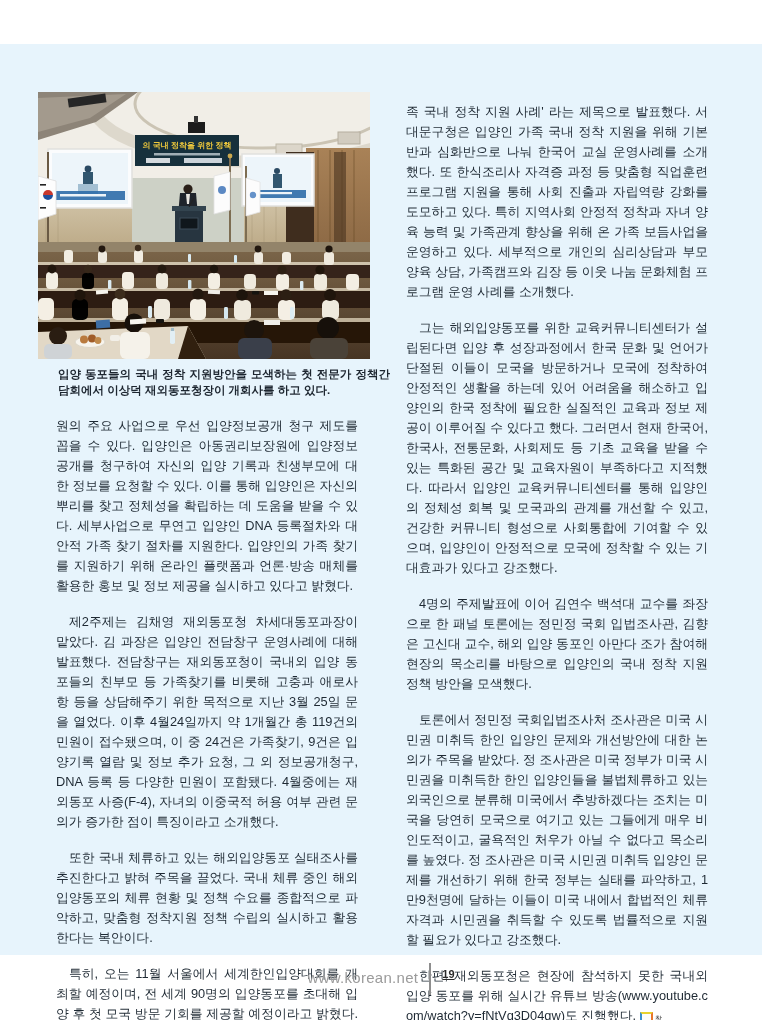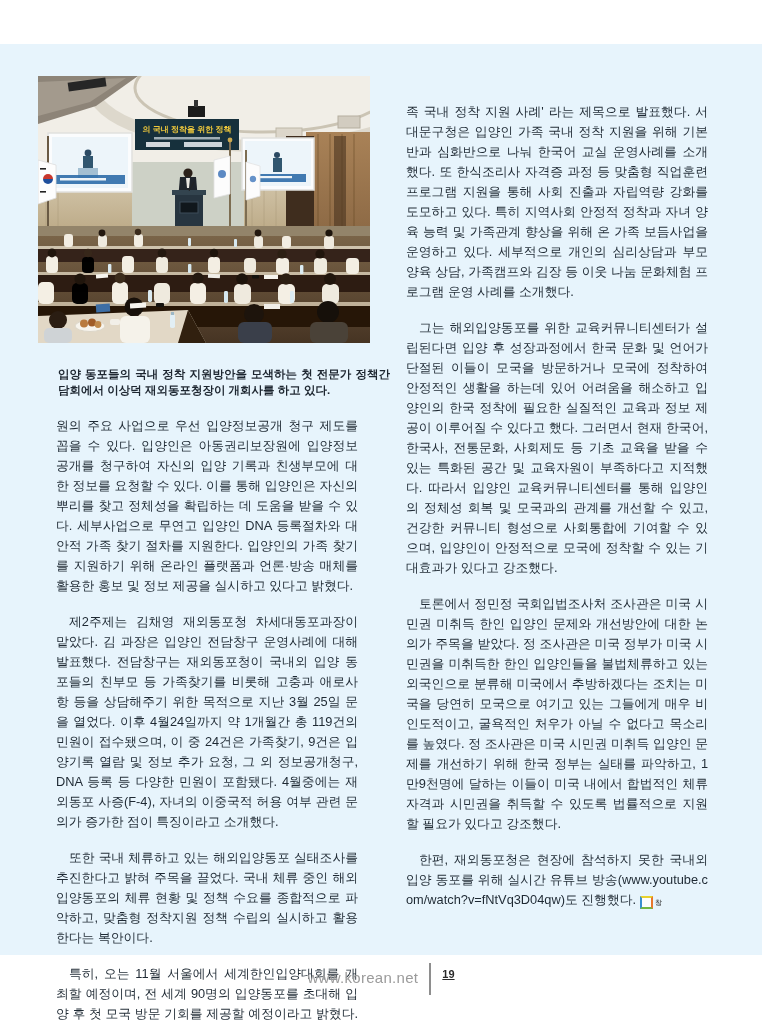--- a/index.html
+++ b/index.html
@@ -6,21 +6,21 @@
   body{
     width:762px;height:1020px;position:relative;overflow:hidden;
     background:#ffffff;
     font-family:"Liberation Sans","DejaVu Sans",sans-serif;
   }
   .blue-panel{
     position:absolute;left:0;top:44px;width:762px;height:911px;
     background:#e7f4fc;
   }
   .photo-wrap{
-    position:absolute;left:38px;top:76px;width:332px;height:267px;
+    position:absolute;left:38px;top:92px;width:332px;height:267px;
     overflow:hidden;background:#efece6;
   }
   .photo-wrap svg{display:block;}
   .caption{
     position:absolute;left:38px;top:366px;width:332px;
     font-size:11.5px;line-height:16px;color:#1d2630;
     text-align:justify;word-break:break-all;font-weight:bold;margin-left:20px;
   }
   .col{
     position:absolute;width:334px;
@@ -259,20 +259,21 @@
   <p>원의 주요 사업으로 우선 입양정보공개 청구 제도를 꼽을 수 있다. 입양인은 아동권리보장원에 입양정보공개를 청구하여 자신의 입양 기록과 친생부모에 대한 정보를 요청할 수 있다. 이를 통해 입양인은 자신의 뿌리를 찾고 정체성을 확립하는 데 도움을 받을 수 있다. 세부사업으로 무연고 입양인 DNA 등록절차와 대안적 가족 찾기 절차를 지원한다. 입양인의 가족 찾기를 지원하기 위해 온라인 플랫폼과 언론·방송 매체를 활용한 홍보 및 정보 제공을 실시하고 있다고 밝혔다.</p>
   <p class="indent">제2주제는 김채영 재외동포청 차세대동포과장이 맡았다. 김 과장은 입양인 전담창구 운영사례에 대해 발표했다. 전담창구는 재외동포청이 국내외 입양 동포들의 친부모 등 가족찾기를 비롯해 고충과 애로사항 등을 상담해주기 위한 목적으로 지난 3월 25일 문을 열었다. 이후 4월24일까지 약 1개월간 총 119건의 민원이 접수됐으며, 이 중 24건은 가족찾기, 9건은 입양기록 열람 및 정보 추가 요청, 그 외 정보공개청구, DNA 등록 등 다양한 민원이 포함됐다. 4월중에는 재외동포 사증(F-4), 자녀의 이중국적 허용 여부 관련 문의가 증가한 점이 특징이라고 소개했다.</p>
   <p class="indent">또한 국내 체류하고 있는 해외입양동포 실태조사를 추진한다고 밝혀 주목을 끌었다. 국내 체류 중인 해외 입양동포의 체류 현황 및 정책 수요를 종합적으로 파악하고, 맞춤형 정착지원 정책 수립의 실시하고 활용한다는 복안이다.</p>
   <p class="indent">특히, 오는 11월 서울에서 세계한인입양대회를 개최할 예정이며, 전 세계 90명의 입양동포를 초대해 입양 후 첫 모국 방문 기회를 제공할 예정이라고 밝혔다. 입양동포의 정체성 함양 및 모국과의 연대 강화, 글로벌 네트워크 구축이 목적이다.</p>
   <p class="indent">제3주제는 도규리 서울 서대문구청 가족센터 팀장이 '입양인 가</p>
 </div>
 
 <div class="col col-right">
   <p>족 국내 정착 지원 사례' 라는 제목으로 발표했다. 서대문구청은 입양인 가족 국내 정착 지원을 위해 기본반과 심화반으로 나눠 한국어 교실 운영사례를 소개했다. 또 한식조리사 자격증 과정 등 맞춤형 직업훈련 프로그램 지원을 통해 사회 진출과 자립역량 강화를 도모하고 있다. 특히 지역사회 안정적 정착과 자녀 양육 능력 및 가족관계 향상을 위해 온 가족 보듬사업을 운영하고 있다. 세부적으로 개인의 심리상담과 부모양육 상담, 가족캠프와 김장 등 이웃 나눔 문화체험 프로그램 운영 사례를 소개했다.</p>
   <p class="indent">그는 해외입양동포를 위한 교육커뮤니티센터가 설립된다면 입양 후 성장과정에서 한국 문화 및 언어가 단절된 이들이 모국을 방문하거나 모국에 정착하여 안정적인 생활을 하는데 있어 어려움을 해소하고 입양인의 한국 정착에 필요한 실질적인 교육과 정보 제공이 이루어질 수 있다고 했다. 그러면서 현재 한국어, 한국사, 전통문화, 사회제도 등 기초 교육을 받을 수 있는 특화된 공간 및 교육자원이 부족하다고 지적했다. 따라서 입양인 교육커뮤니티센터를 통해 입양인의 정체성 회복 및 모국과의 관계를 개선할 수 있고, 건강한 커뮤니티 형성으로 사회통합에 기여할 수 있으며, 입양인이 안정적으로 모국에 정착할 수 있는 기대효과가 있다고 강조했다.</p>
+  <p class="indent">4명의 주제발표에 이어 김연수 백석대 교수를 좌장으로 한 패널 토론에는 정민정 국회 입법조사관, 김향은 고신대 교수, 해외 입양 동포인 아만다 조가 참여해 현장의 목소리를 바탕으로 입양인의 국내 정착 지원 정책 방안을 모색했다.</p>
   <p class="indent">토론에서 정민정 국회입법조사처 조사관은 미국 시민권 미취득 한인 입양인 문제와 개선방안에 대한 논의가 주목을 받았다. 정 조사관은 미국 정부가 미국 시민권을 미취득한 한인 입양인들을 불법체류하고 있는 외국인으로 분류해 미국에서 추방하겠다는 조치는 미국을 당연히 모국으로 여기고 있는 그들에게 매우 비인도적이고, 굴욕적인 처우가 아닐 수 없다고 목소리를 높였다. 정 조사관은 미국 시민권 미취득 입양인 문제를 개선하기 위해 한국 정부는 실태를 파악하고, 1만9천명에 달하는 이들이 미국 내에서 합법적인 체류자격과 시민권을 취득할 수 있도록 법률적으로 지원할 필요가 있다고 강조했다.</p>
   <p class="indent"><span>한편, 재외동포청은 현장에 참석하지 못한 국내외 입양 동포를 위해 실시간 유튜브 방송(www.youtube.com/watch?v=fNtVq3D04qw)도 진행했다.</span><span class="endmark">창</span></p>
 </div>
 
 <div class="footer">
   <span class="site">www.korean.net</span>
   <span class="divider"></span>
   <span class="pagenum">19</span>
 </div>
 

